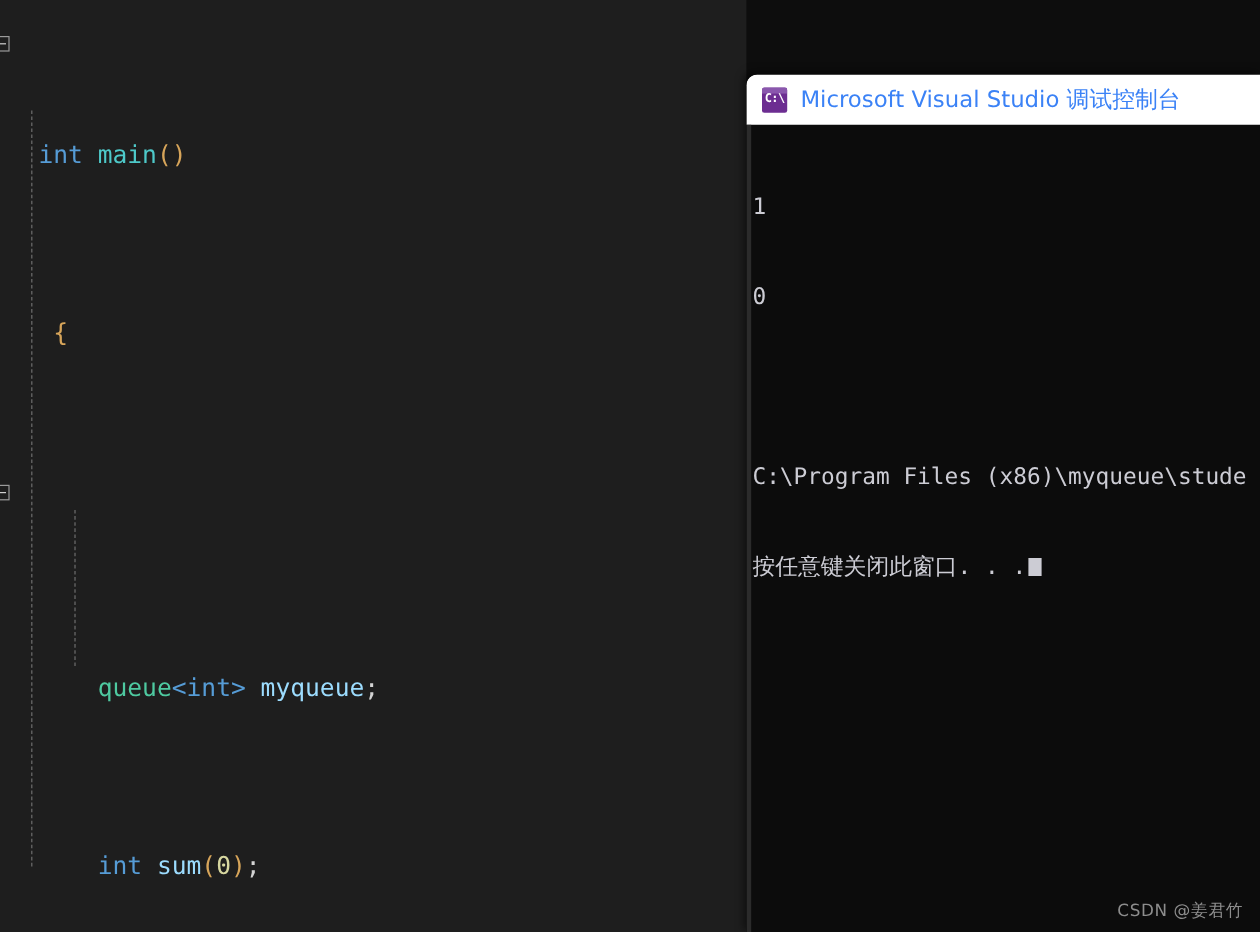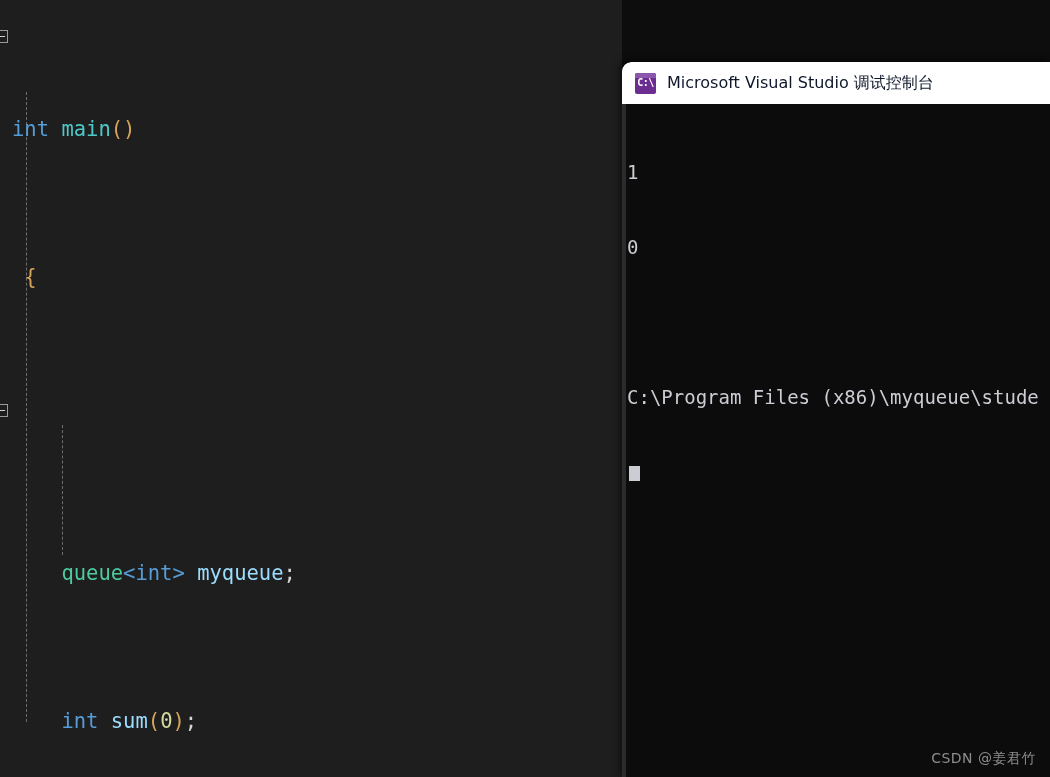--- a/index.html
+++ b/index.html
@@ -26,20 +26,21 @@
   }
   #code-area {
     position: absolute;
     left: 0; top: 0;
     width: 622px;
     height: 641px;
     font-family: "DejaVu Sans Mono", "Liberation Mono", monospace;
     font-size: 20.5px;
     line-height: 37px;
     white-space: pre;
+    padding-left: 20px;
   }
   .line {
     position: relative;
     height: 37px;
     padding-left: 12px;
     box-sizing: border-box;
   }
 
   
   .guide {
@@ -115,22 +116,22 @@
     left: 0; right: 0; top: 4px;
     text-align: center;
     font-family: "DejaVu Sans Mono", monospace;
     font-size: 10px;
     font-weight: bold;
     color: #ffffff;
     letter-spacing: -0.5px;
   }
   #console-title {
     font-family: "DejaVu Sans", "Liberation Sans", sans-serif;
-    font-size: 16px;
-    color: #0f172a;
+    font-size: 19px;
+    color: #3b82f6;
     white-space: nowrap;
   }
   #console-body {
     padding: 6px 0 0 5px;
     font-family: "DejaVu Sans Mono", "Liberation Mono", monospace;
     font-size: 19px;
     line-height: 25px;
     color: #ccccd4;
     white-space: pre;
   }
@@ -231,17 +232,17 @@
     <div id="console-title">Microsoft Visual Studio 调试控制台</div>
   </div>
 
   <div id="console-scrollbar"></div>
 
   <div id="console-body">
     <div class="cline">1</div>
     <div class="cline">0</div>
     <div class="cline">&nbsp;</div>
     <div class="cline">C:\Program Files (x86)\myqueue\stude</div>
-    <div class="cline"><span class="cursor-block"></span></div>
+    <div class="cline"><span>按任意键关闭此窗口. . .</span><span class="cursor-block"></span></div>
   </div>
 </div>
 
 <div id="watermark">CSDN @姜君竹</div>
 
 </body></html>

